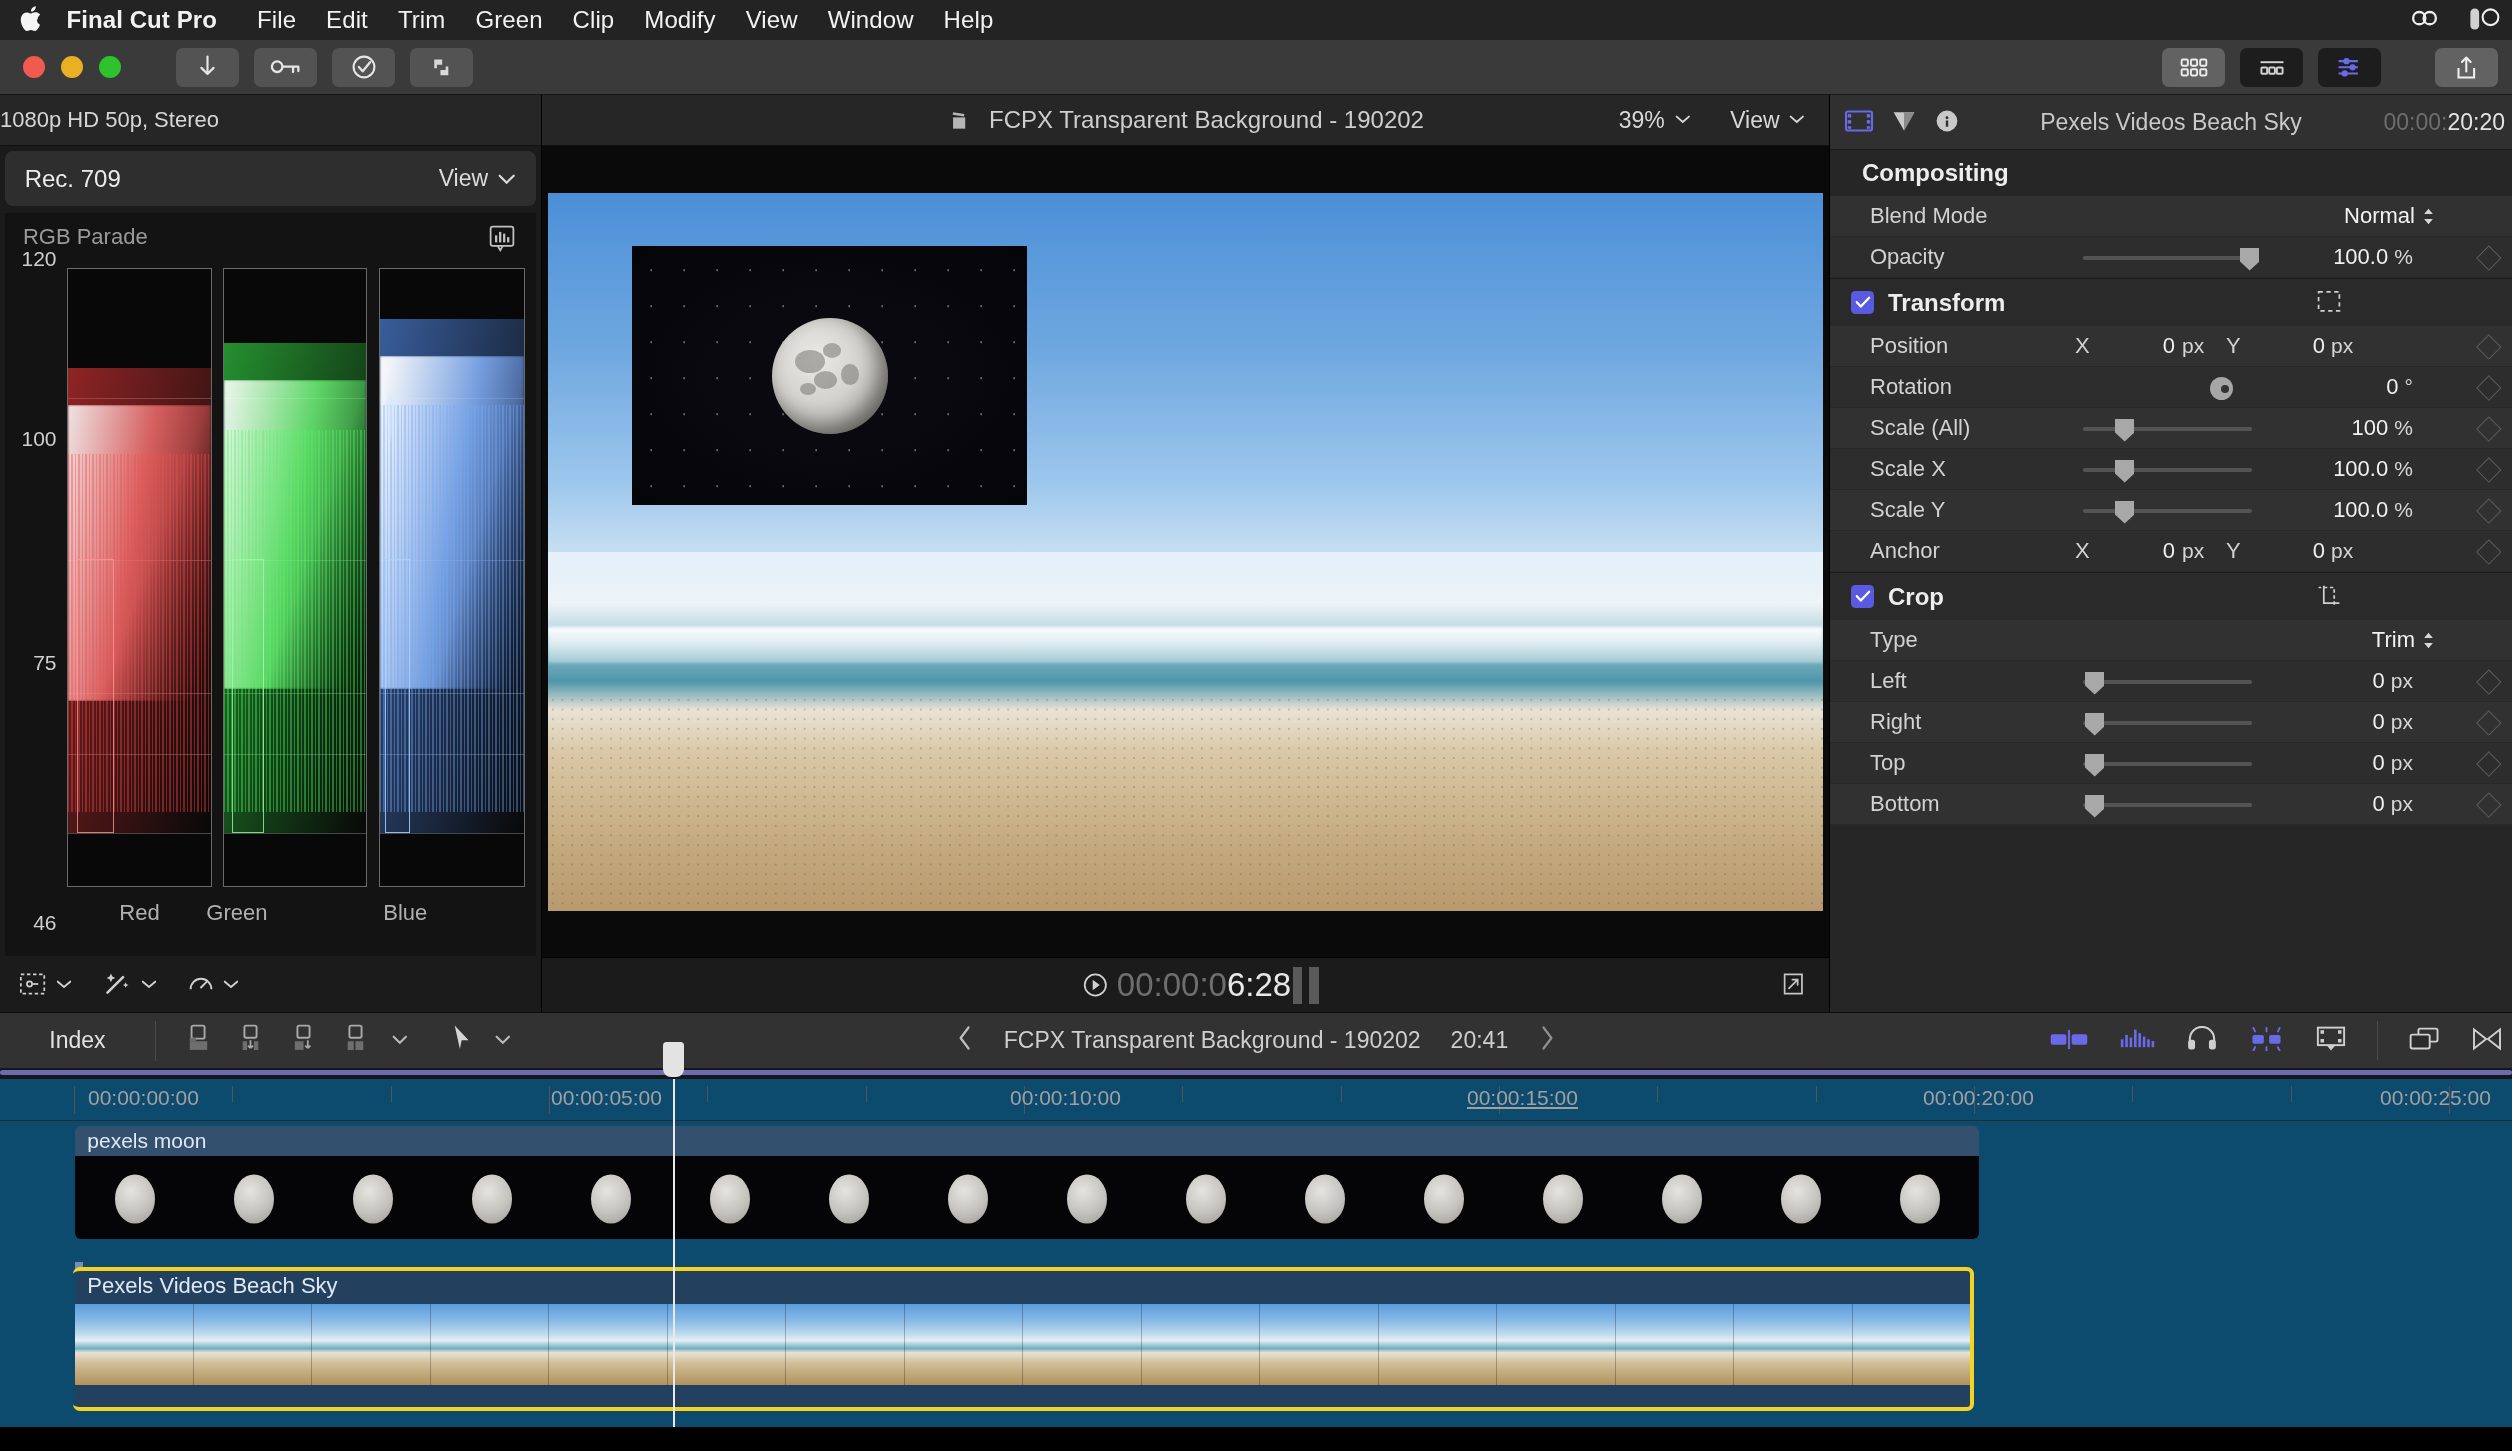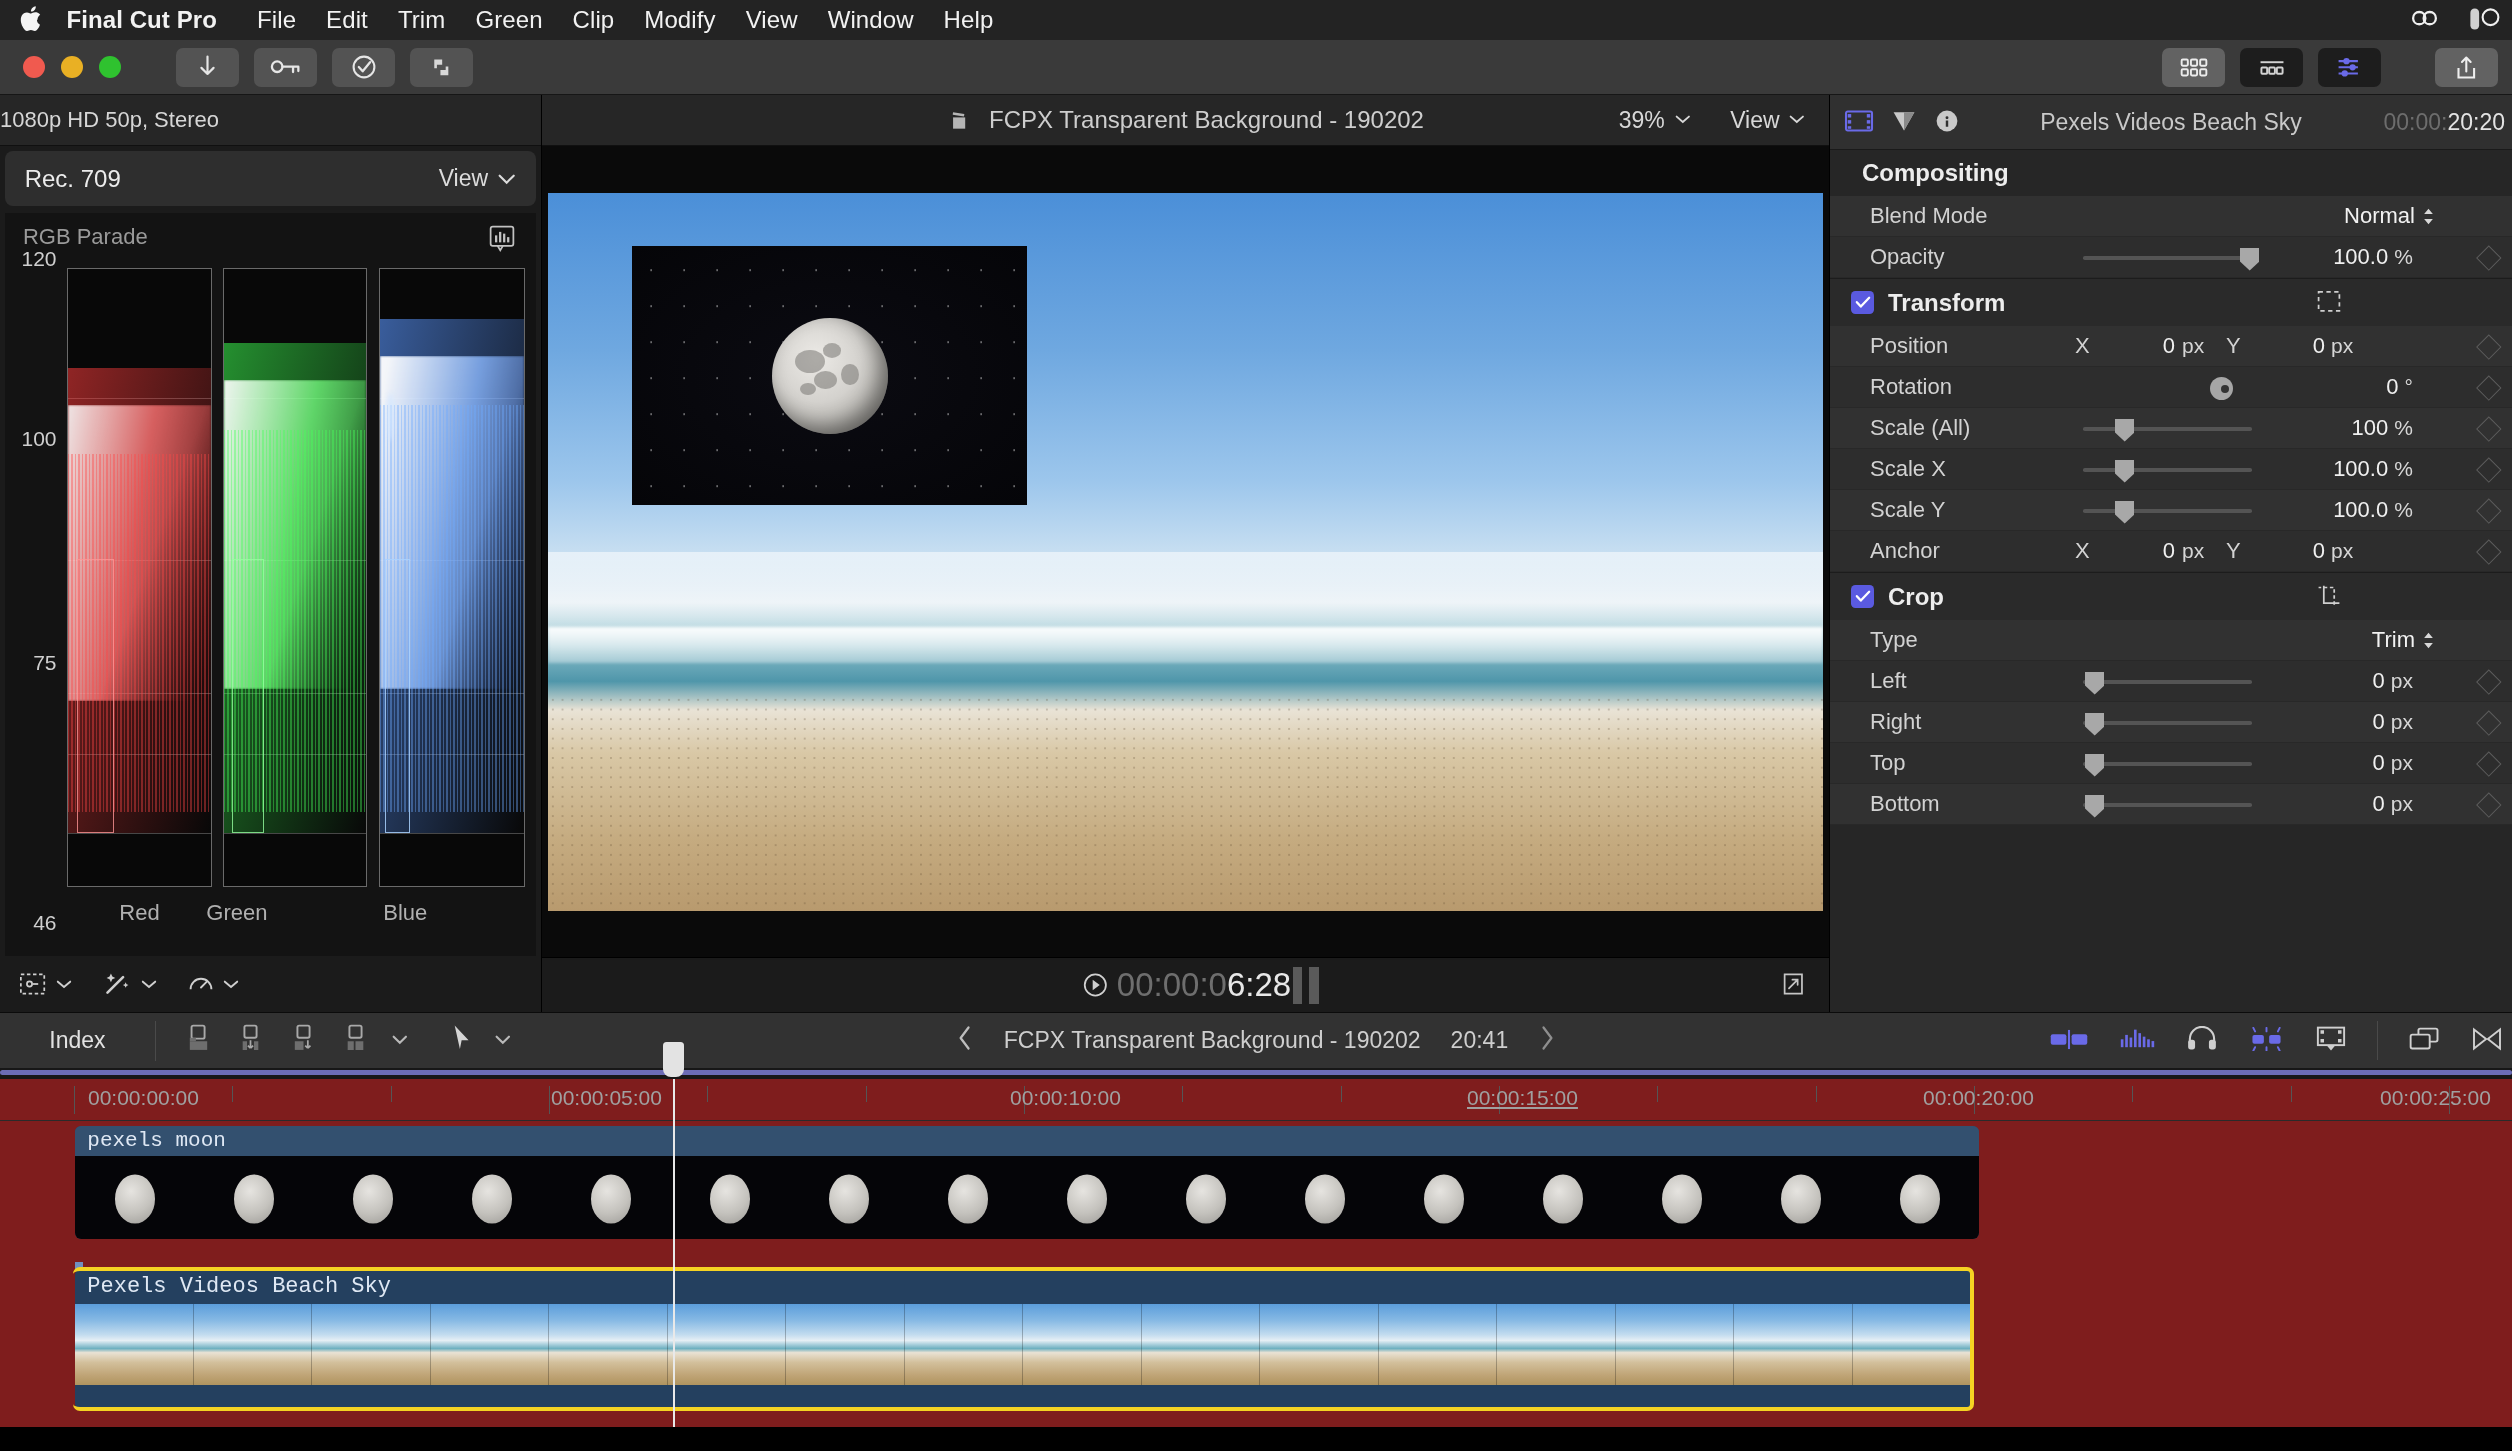--- a/index.html
+++ b/index.html
@@ -140,32 +140,32 @@
     position:relative; border-top:0.9px solid #0b0b0b; }
   .tl-index { width:155px; text-align:center; color:#e2e2e2; font-size:23px; }
   .tl-divider { width:0.9px; height:40px; background:#4a4a4a; }
   .tl-tools { display:flex; align-items:center; gap:19.4px; padding-left:26px; }
   .tl-center { position:absolute; left:50%; transform:translateX(-50%);
     display:flex; align-items:center; gap:30px; color:#cecece; font-size:23px; }
   .tl-right { position:absolute; right:0; height:56px; display:flex; align-items:center; gap:30px;
     padding-right:8.8px; }
   .tl-right .sep { width:0.9px; height:39px; background:#4a4a4a; }
 
-  .tl-area { background:#7f1d1d; height:auto; position:relative; }
+  .tl-area { background:#0c4a6e; height:auto; position:relative; }
   .tl-scrollbar { height:10.6px; background:#171717; position:relative; }
   .tl-scrollbar .bar { position:absolute; left:0; right:0; top:1.8px; height:5.3px;
     background:#6c6cb5; border-radius:2.6px; }
   .tl-ruler { height:42px; position:relative; border-bottom:0.9px solid #2a2a2a; }
   .tick { position:absolute; top:7px; width:0.9px; background:#555; }
   .tl-ruler .tlabel { position:absolute; top:7px; color:#a0a0a0; font-size:21px; }
   .tl-tracks { position:relative; height:auto; padding-top:14px; }
 
   .clip { position:absolute; border-radius:6.2px; overflow:hidden; }
   .clip .cname { height:30px; font-size:21px; color:#dfe8f4;
-    padding-left:12.3px; display:flex; align-items:center;font-family:Liberation Mono, monospace; }
+    padding-left:12.3px; display:flex; align-items:center; }
   .clip.moon-clip { background:#2c4868; }
   .clip.moon-clip .cname { background:#33506f; }
   .clip.beach-clip { background:#24405f; }
   .filmstrip { display:flex; height:86px; overflow:hidden; }
   .fs-moon { background:#050508; width:100%; display:flex; }
   .fs-moon .cell { flex:1; position:relative; }
   .mini-moon { position:absolute; left:50%; top:50%; transform:translate(-50%,-50%);
     width:40px; height:49px; border-radius:50%;
     background:radial-gradient(circle at 40% 34%, #e6e4e0, #c4c2bd 55%, #9b9995 100%); }
   .fs-beach { width:100%; display:flex; }

